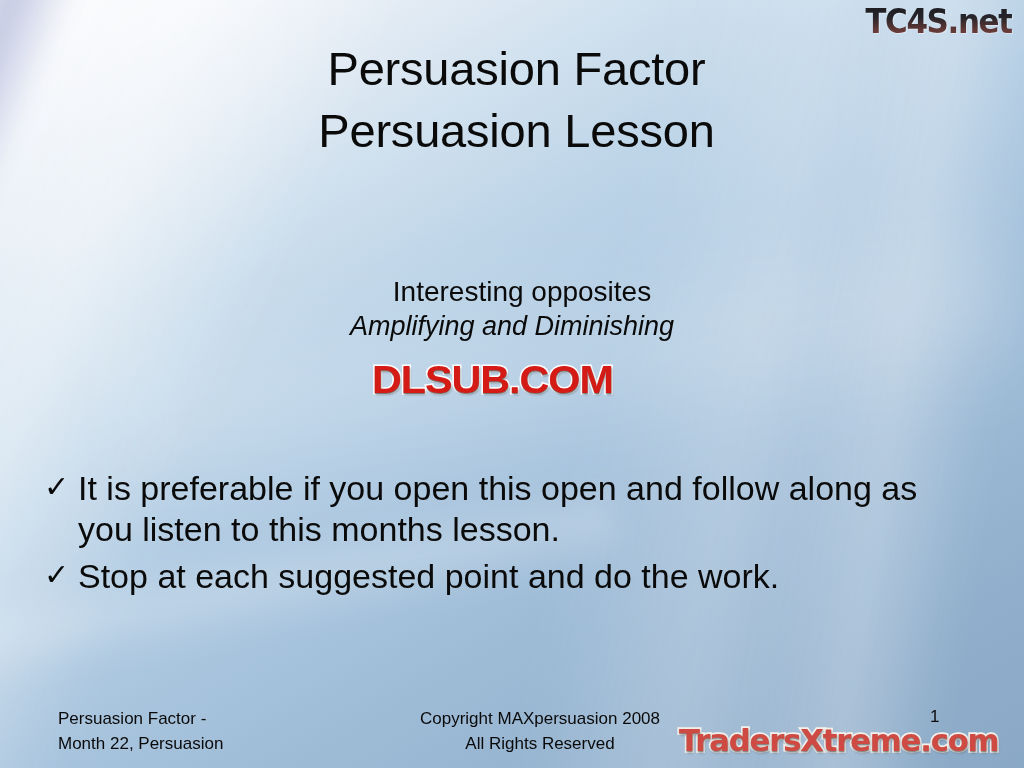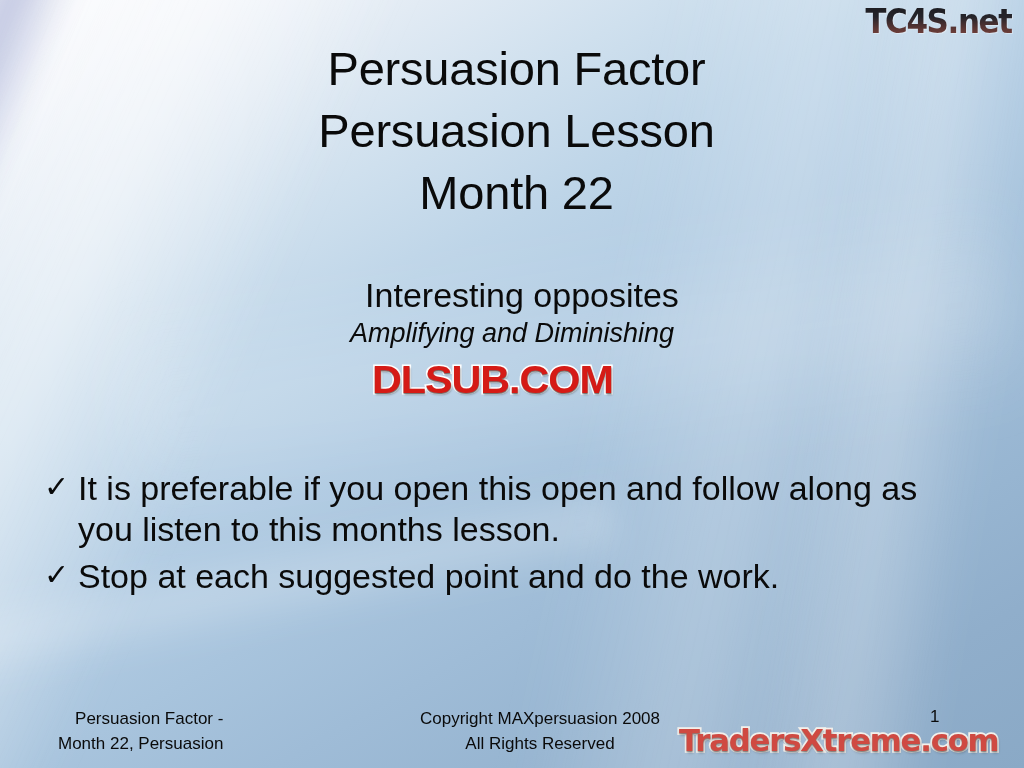--- a/index.html
+++ b/index.html
@@ -114,21 +114,21 @@
   }
 
   
   #subtitle-block {
     position: absolute;
     left: 0; top: 275px;
     width: 1024px;
     text-align: center;
   }
   #subtitle-block .sub-head {
-    font-size: 34px;
+    font-size: 28px;
     line-height: 1.22;
     padding-left: 20px;
   }
   #subtitle-block .sub-line {
     font-size: 27px;
     font-style: italic;
     line-height: 1.28;
   }
 
   
@@ -171,21 +171,20 @@
   .bullet .btext {
     flex: 1 1 auto;
   }
 
   
   #footer-left {
     position: absolute;
     left: 58px; top: 707px;
     font-size: 17px;
     line-height: 1.45;
-    text-align: right;
   }
   #footer-center {
     position: absolute;
     left: 0; top: 707px;
     width: 1024px;
     text-align: center;
     font-size: 17px;
     line-height: 1.45;
     margin-left: 28px;
   }
@@ -241,21 +240,20 @@
   <div class="sheen sheen-c"></div>
   <div class="sheen sheen-d"></div>
   <div class="sheen sheen-e"></div>
   <div class="sheen sheen-f"></div>
 
   <div id="tc4s-logo">TC4S.net</div>
 
   <div id="title-block">
     <div class="tline">Persuasion Factor</div>
     <div class="tline">Persuasion Lesson</div>
-    <div class="tline">Month 22</div>
   </div>
 
   <div id="subtitle-block">
     <div class="sub-head">Interesting opposites</div>
     <div class="sub-line">Amplifying and Diminishing</div>
   </div>
 
   <div id="dlsub-watermark">DLSUB.COM</div>
 
   <div id="bullets">

